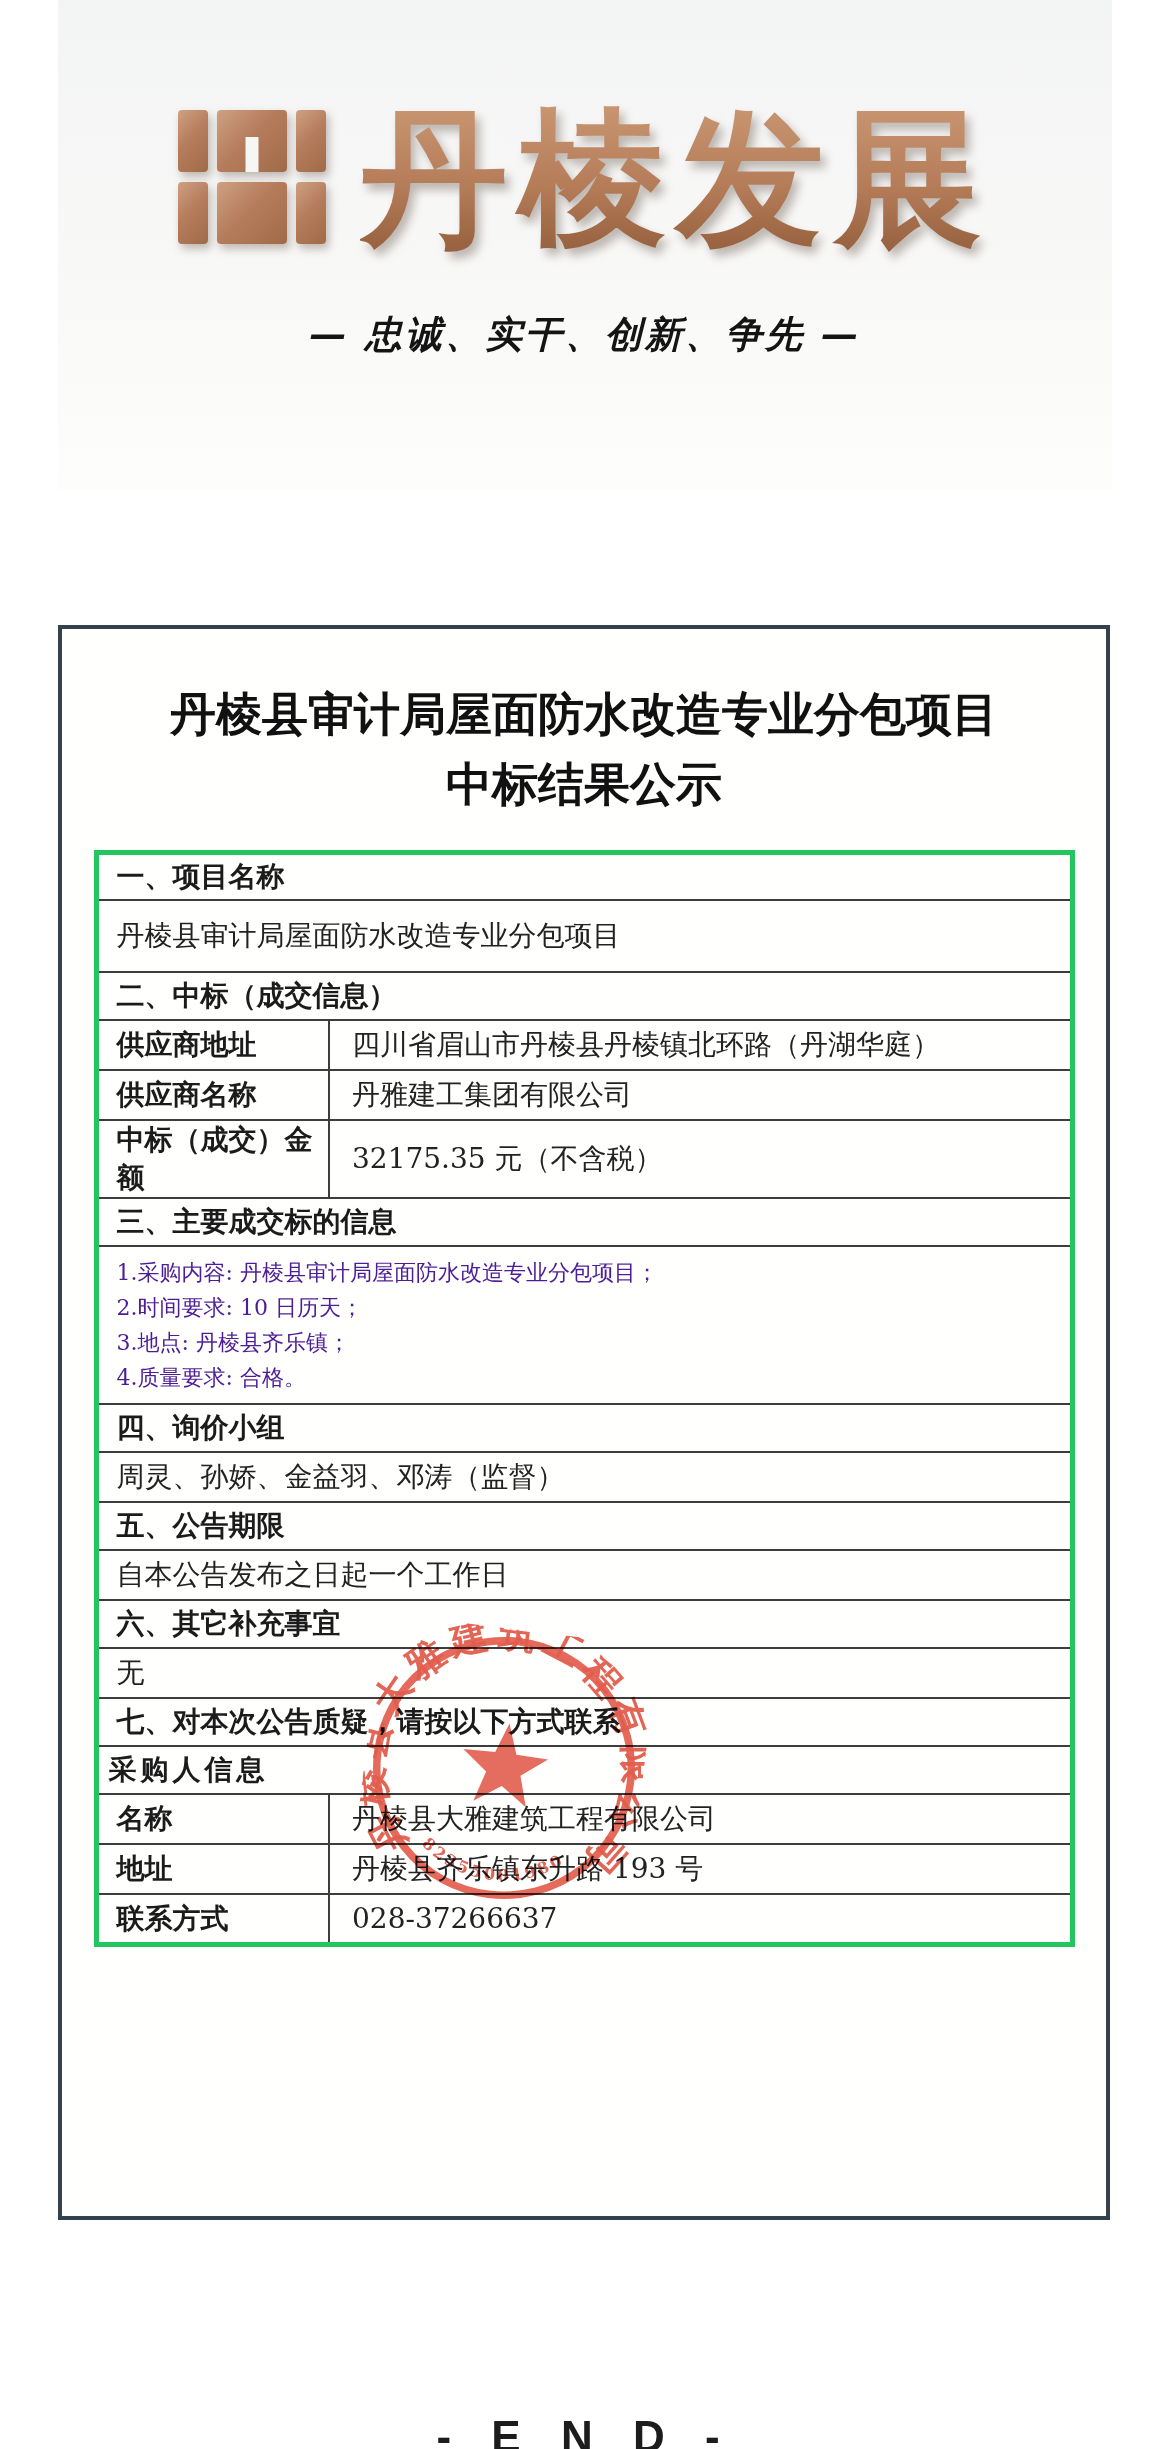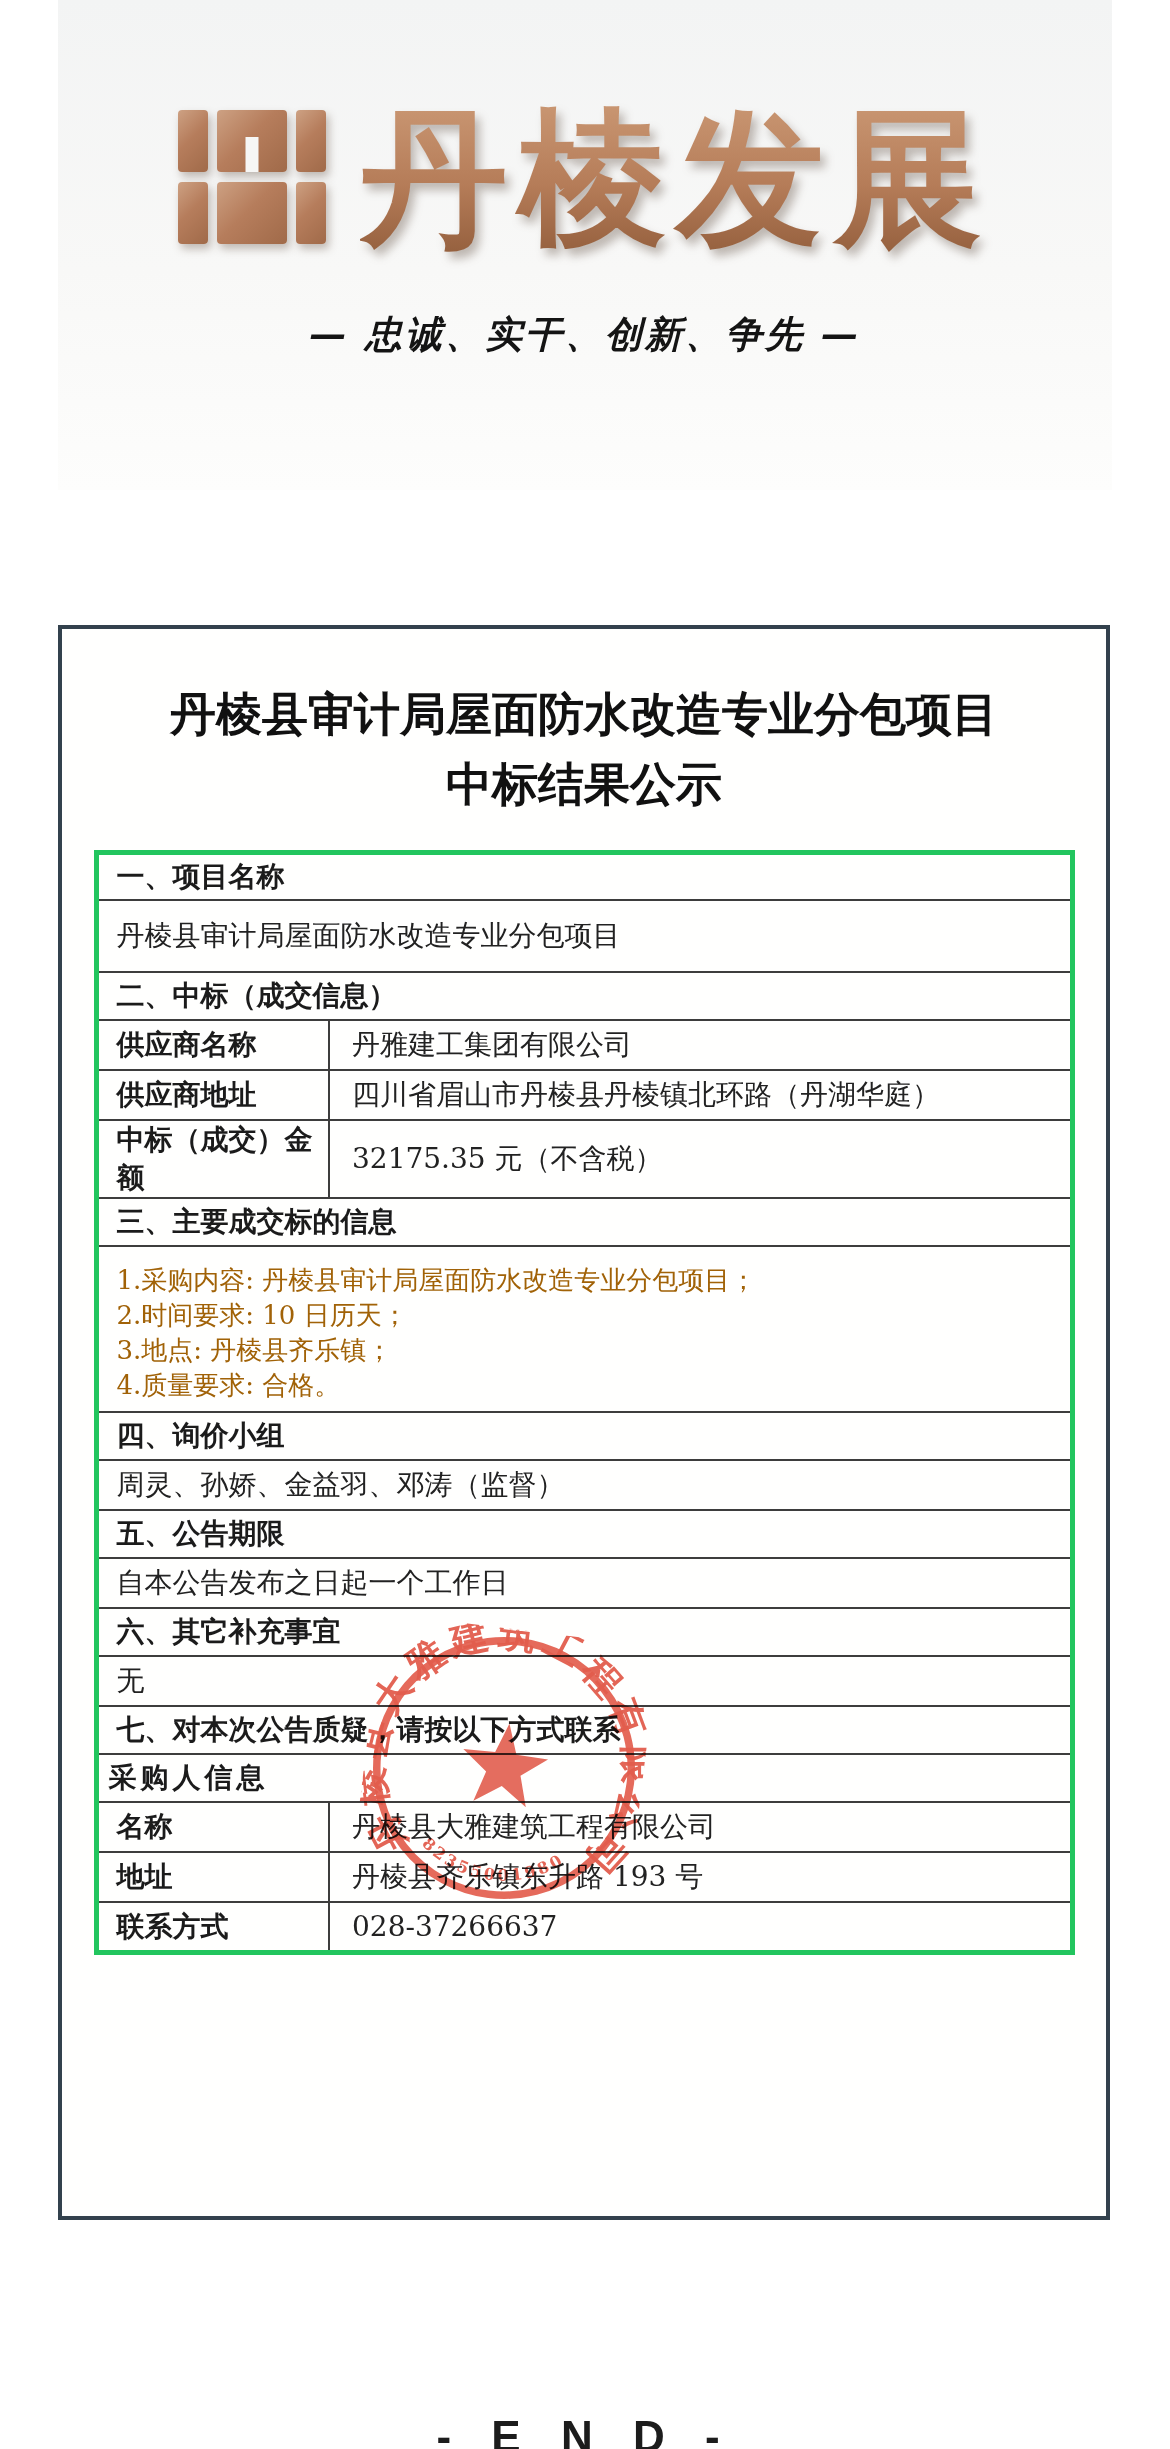--- a/index.html
+++ b/index.html
@@ -41,22 +41,22 @@
   .row-head td{height:48px;font-weight:700;font-size:28px;
     font-family:"Liberation Sans",sans-serif;color:#1b1b1b;}
   .row-sub td{height:48px;font-weight:700;font-size:28px;
     font-family:"Liberation Sans",sans-serif;letter-spacing:4px;color:#1b1b1b;padding-left:10px;}
   .row-val td{height:50px;font-family:"DejaVu Serif",serif;font-size:28px;color:#222;}
   .row-val.tall td{height:72px;}
   .row-pair td.lbl{height:50px;font-weight:700;font-size:28px;
     font-family:"Liberation Sans",sans-serif;color:#1b1b1b;}
   .row-pair td.val{font-family:"DejaVu Serif",serif;font-size:28px;color:#222;
     padding-left:22px;}
-  .row-multi td{height:152px;padding-top:16px;padding-bottom:8px;
-    font-family:"DejaVu Serif",serif;font-size:26px;color:#a16207;vertical-align:middle;}
+  .row-multi td{height:152px;padding-top:8px;padding-bottom:8px;
+    font-family:"DejaVu Serif",serif;font-size:22px;color:#4c1d95;vertical-align:middle;}
   .row-multi .ln{line-height:35px;}
 
   
   .stamp{position:absolute;left:303px;top:1000px;width:278px;height:278px;
     mix-blend-mode:multiply;opacity:.88;transform:rotate(7deg);}
 
   
   .end-mark{margin-top:192px;text-align:center;font-weight:700;font-size:44px;
     letter-spacing:14px;color:#1c1c1c;font-family:"Liberation Sans",sans-serif;}
 </style>
@@ -95,26 +95,26 @@
       <tr class="row-head">
           <td colspan="2">一、项目名称</td>
         </tr>
       <tr class="row-val tall">
           <td colspan="2">丹棱县审计局屋面防水改造专业分包项目</td>
         </tr>
       <tr class="row-head">
           <td colspan="2">二、中标（成交信息）</td>
         </tr>
       <tr class="row-pair">
+        <td class="lbl">供应商地址</td>
+        <td class="val">四川省眉山市丹棱县丹棱镇北环路（丹湖华庭）</td>
+      </tr>
+      <tr class="row-pair">
         <td class="lbl">供应商名称</td>
         <td class="val">丹雅建工集团有限公司</td>
-      </tr>
-      <tr class="row-pair">
-        <td class="lbl">供应商地址</td>
-        <td class="val">四川省眉山市丹棱县丹棱镇北环路（丹湖华庭）</td>
       </tr>
       <tr class="row-pair">
         <td class="lbl">中标（成交）金额</td>
         <td class="val">32175.35 元（不含税）</td>
       </tr>
       <tr class="row-head">
           <td colspan="2">三、主要成交标的信息</td>
         </tr>
       <tr class="row-multi">
         <td colspan="2">

